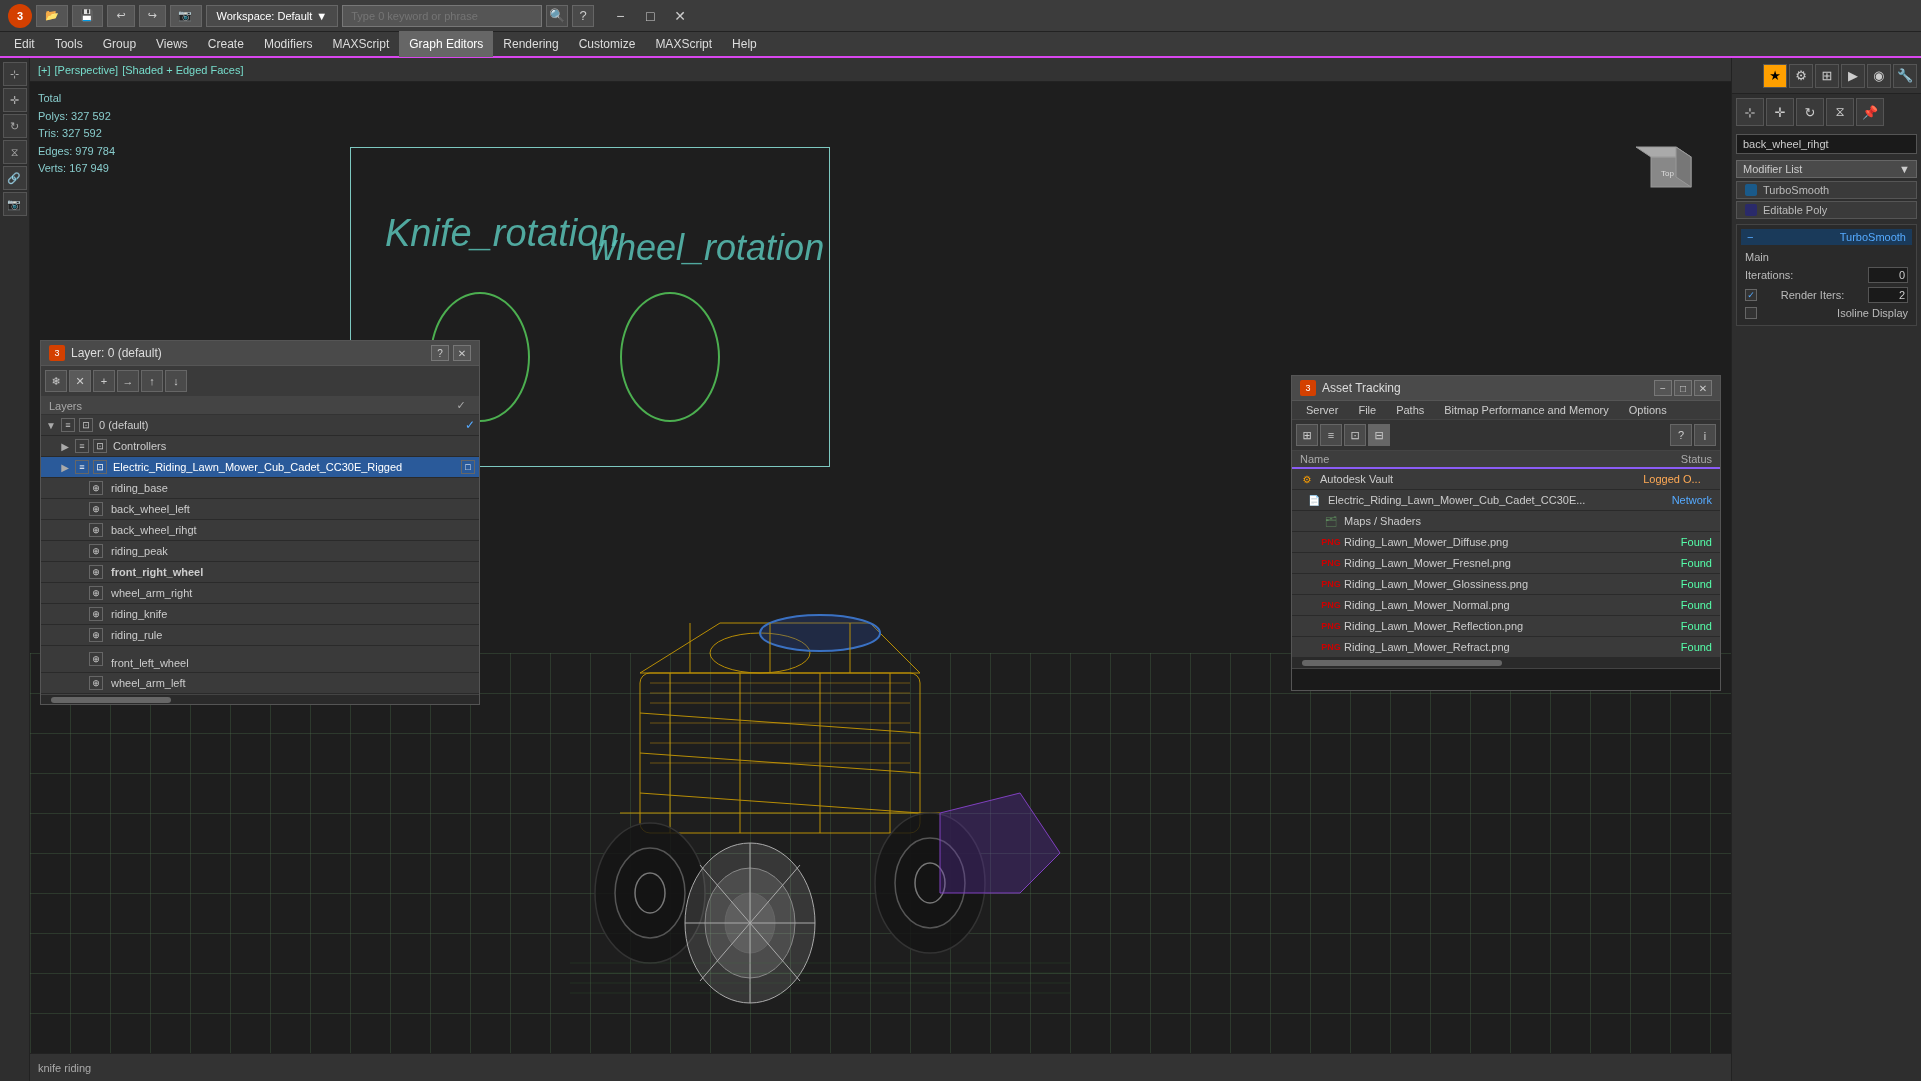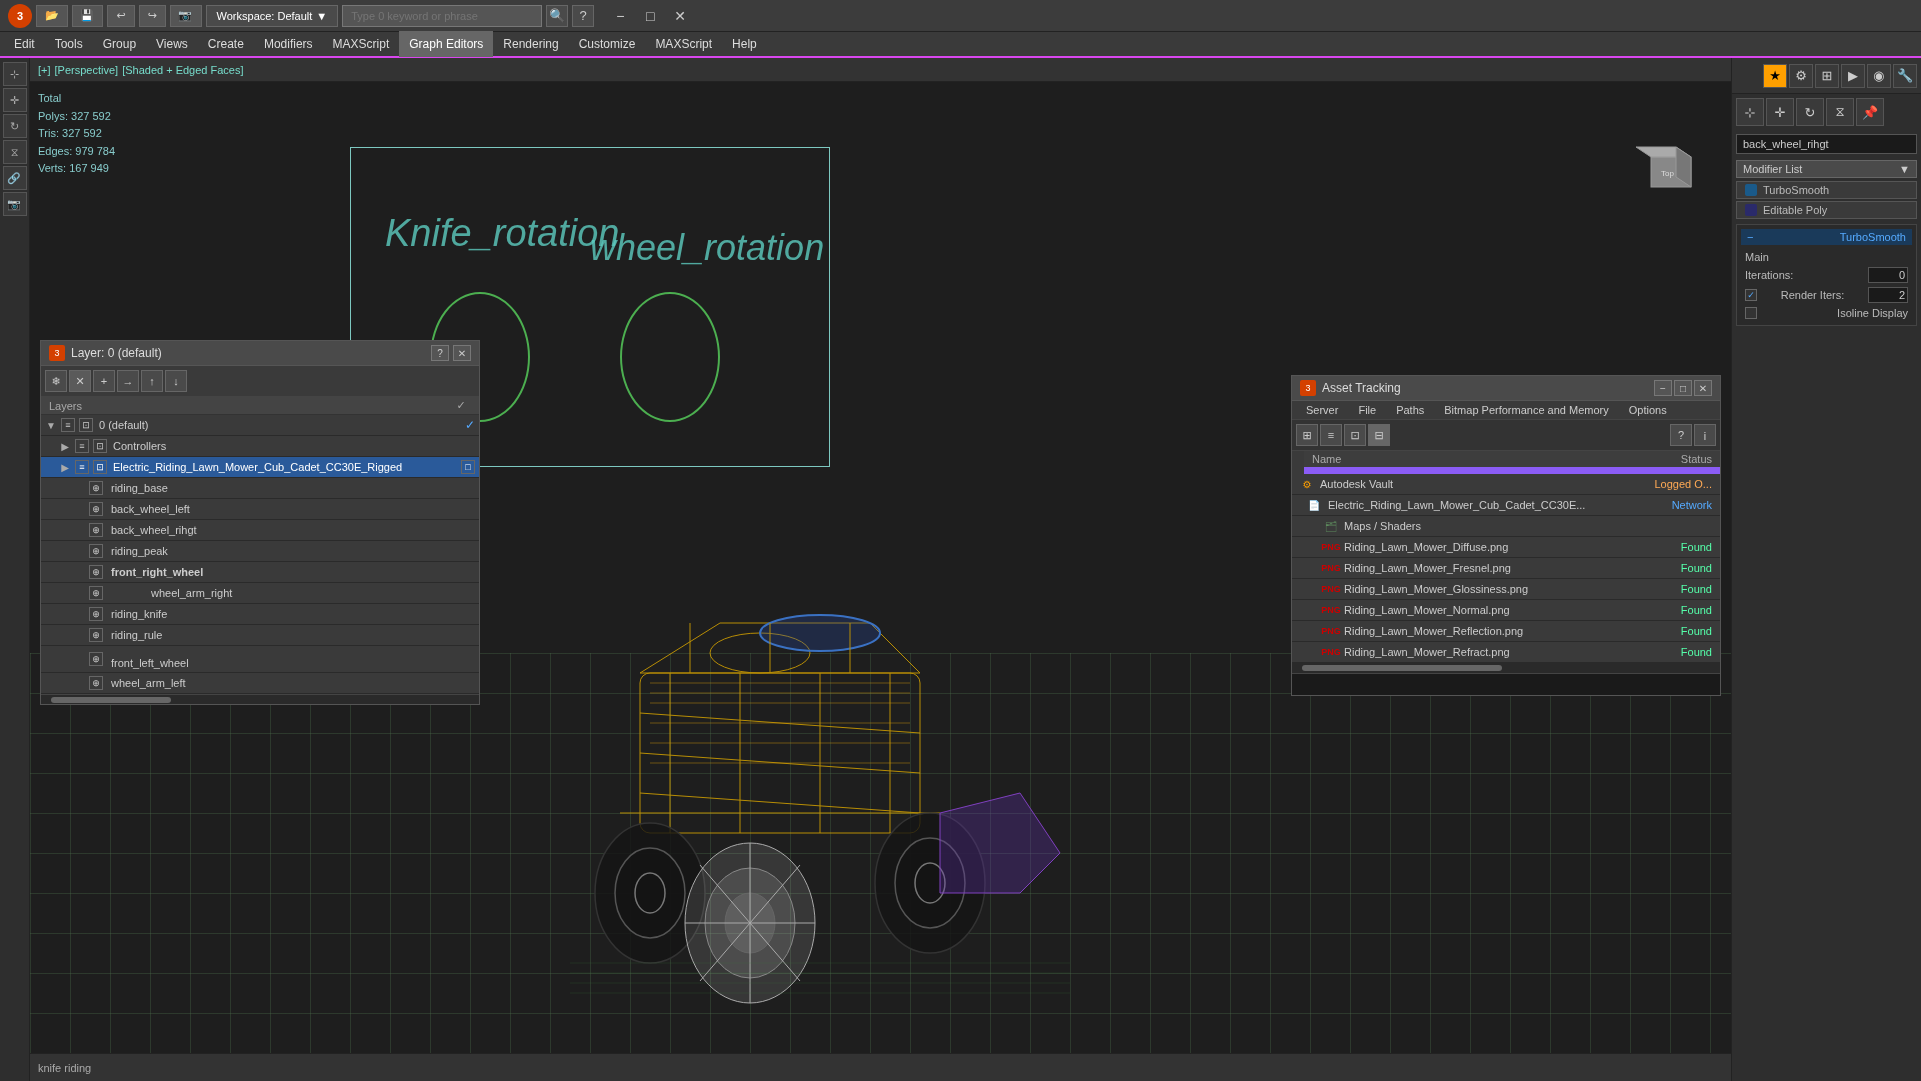--- a/index.html
+++ b/index.html
@@ -528,23 +528,22 @@
       background: #4a4a4a;
       border: 1px solid #666;
       display: flex; align-items: center; justify-content: center;
       cursor: pointer;
       font-size: 11px; color: #ccc;
     }
     .asset-tool.active { background: #666; }
     #asset-col-header {
       display: flex;
       background: #3d3d3d;
-      border-bottom: 7px solid #8b5cf6;
+      border-bottom: 2px solid #8b5cf6;
       padding: 2px 8px;
-      margin-left: 12px;
     }
     .asset-col {
       font-size: 11px; color: #aaa;
     }
     .asset-col-name { flex: 1; }
     .asset-col-status { width: 80px; text-align: right; }
     .asset-row {
       display: flex;
       align-items: center;
       padding: 3px 8px;
@@ -562,21 +561,21 @@
     .asset-vault-icon { color: #ffa000; }
     .asset-file-icon { color: #e07050; }
     .asset-map-icon { color: #5d8a5d; }
     .asset-name { flex: 1; overflow: hidden; text-overflow: ellipsis; white-space: nowrap; }
     .asset-status {
       width: 80px;
       text-align: right;
       font-size: 11px;
     }
     .status-found { color: #5fa; }
-    .status-loggedout { color: #fa5; }
+    .status-loggedout { color: #fa5; text-align: center; }
     .status-network { color: #5af; }
     .asset-indent { padding-left: 16px; }
     .asset-indent2 { padding-left: 32px; }
     #asset-scrollbar {
       height: 10px;
       background: #2a2a2a;
       position: relative;
     }
     #asset-input-row {
       height: 22px;
@@ -906,21 +905,21 @@
       <span style="flex:1;padding-left:4px;">riding_peak</span>
     </div>
     <div class="layer-row">
       <div class="layer-expand" style="margin-left:28px;"></div>
       <div class="layer-vis-icon">⊕</div>
       <span style="flex:1;padding-left:4px;font-weight:bold;">front_right_wheel</span>
     </div>
     <div class="layer-row">
       <div class="layer-expand" style="margin-left:28px;"></div>
       <div class="layer-vis-icon">⊕</div>
-      <span style="flex:1;padding-left:4px;margin-left:40px;">wheel_arm_right</span>
+      <span style="flex:1;padding-left:4px;">wheel_arm_right</span>
     </div>
     <div class="layer-row">
       <div class="layer-expand" style="margin-left:28px;"></div>
       <div class="layer-vis-icon">⊕</div>
       <span style="flex:1;padding-left:4px;">riding_knife</span>
     </div>
     <div class="layer-row">
       <div class="layer-expand" style="margin-left:28px;"></div>
       <div class="layer-vis-icon">⊕</div>
       <span style="flex:1;padding-left:4px;">riding_rule</span>

